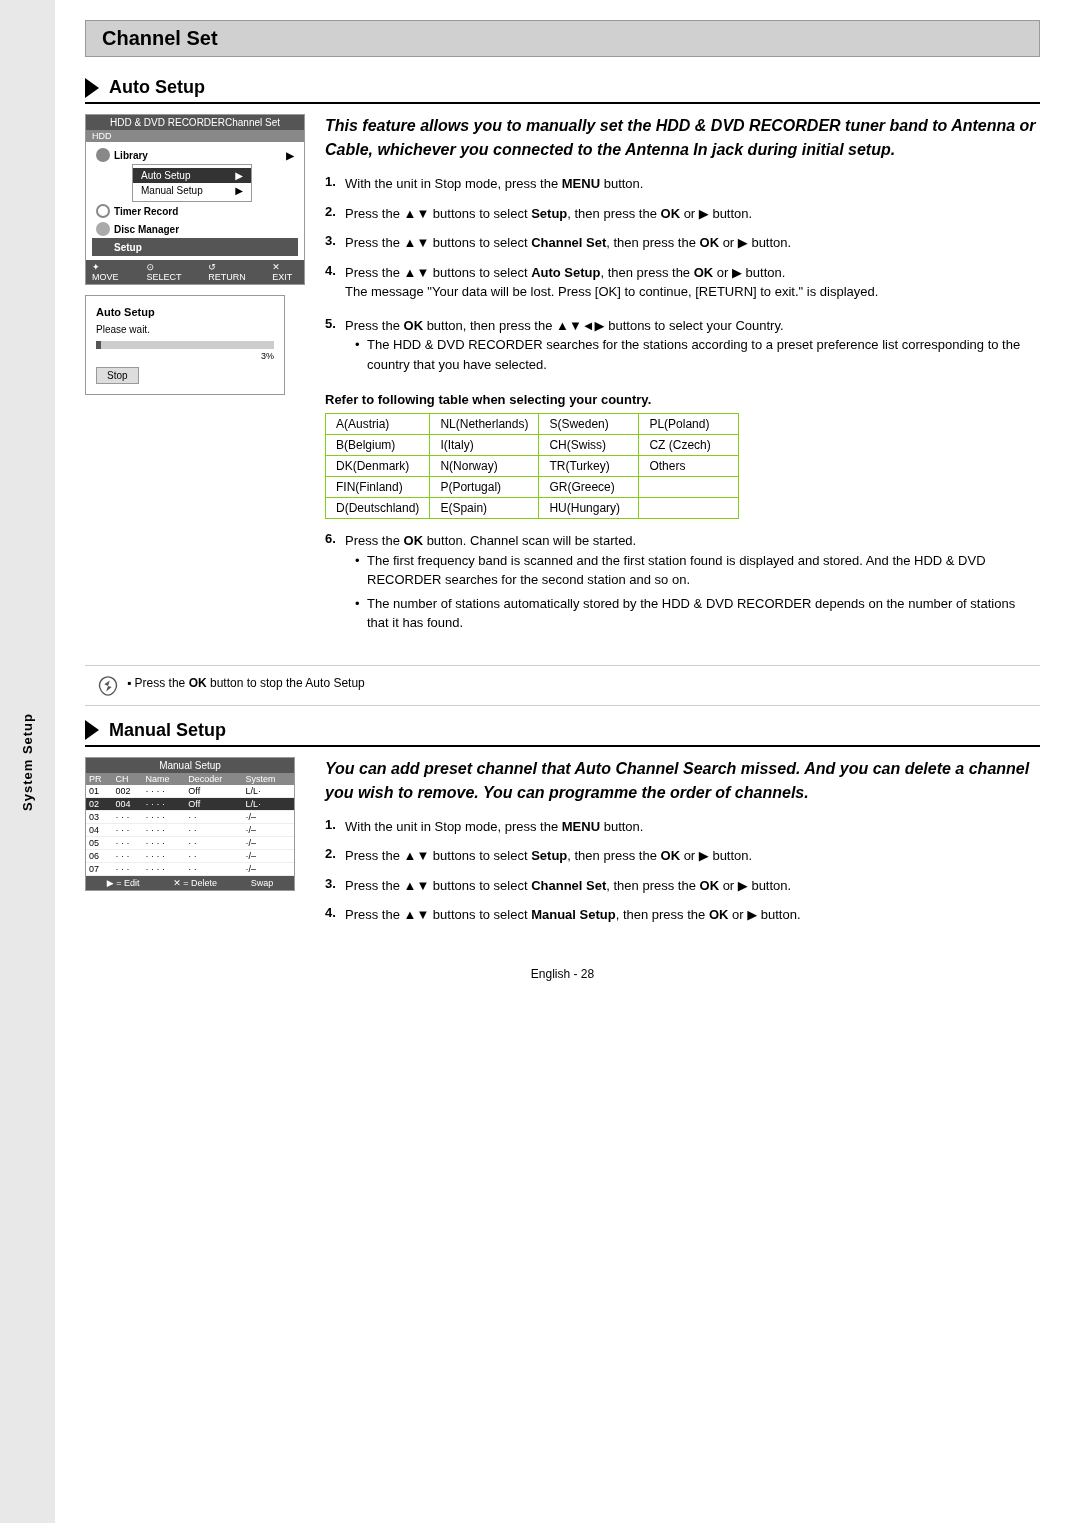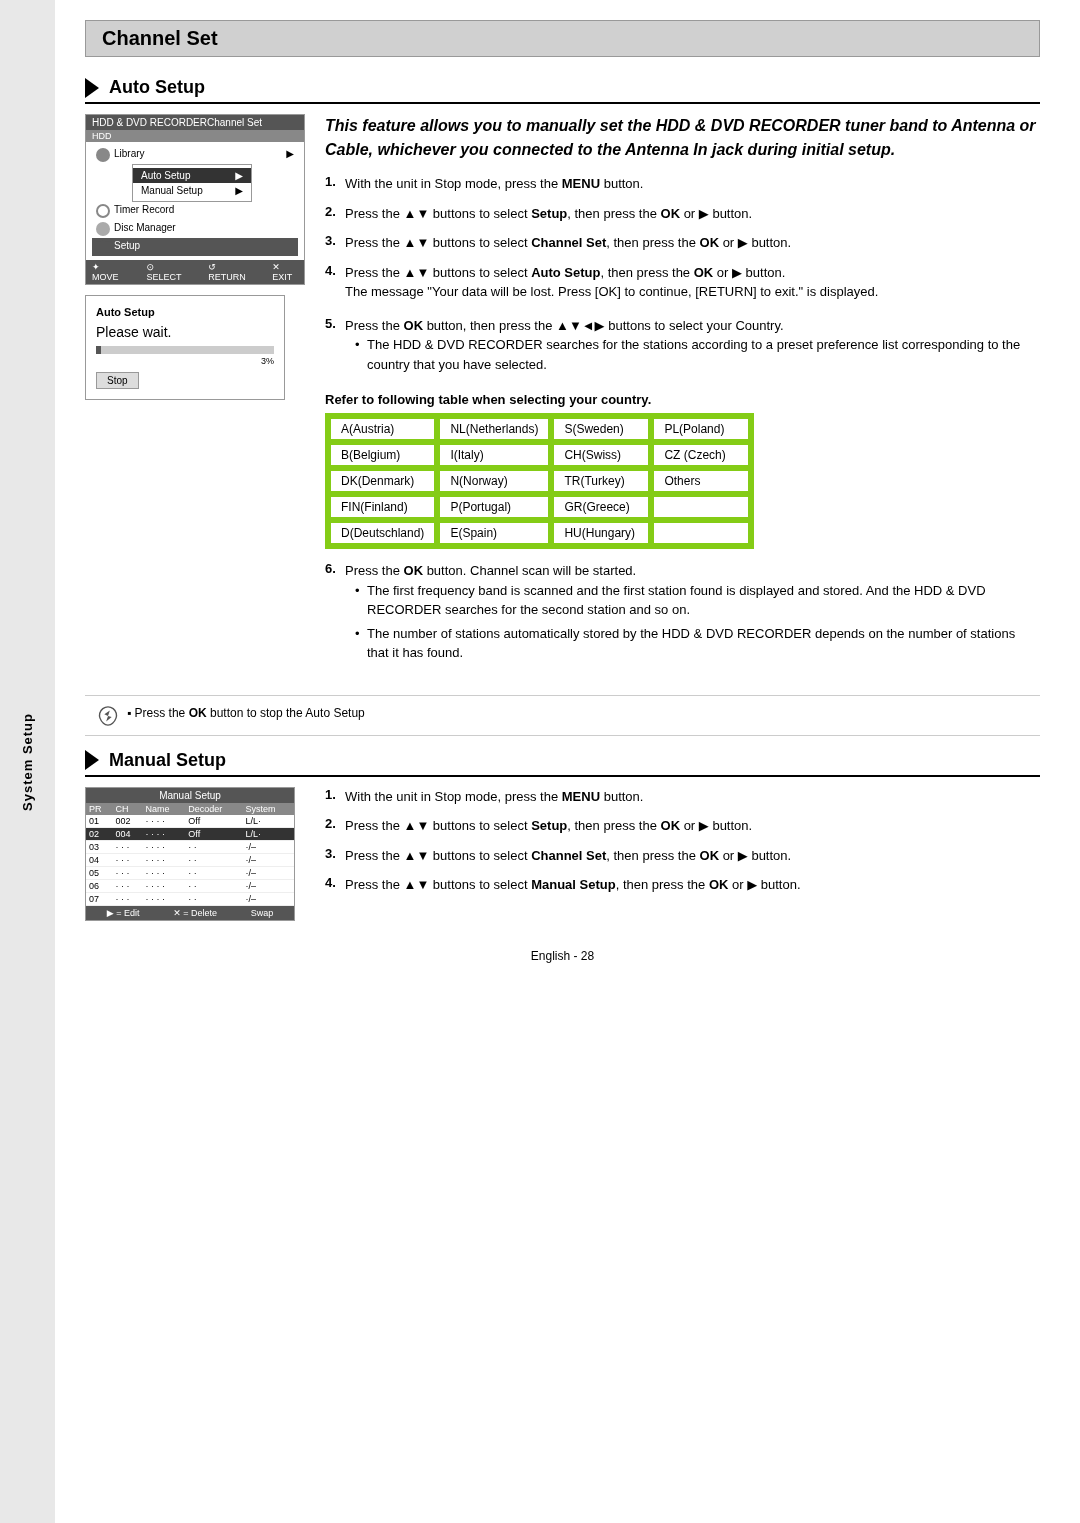--- a/index.html
+++ b/index.html
@@ -88,35 +88,37 @@
       background: #fff;
       margin-bottom: 10px;
       font-size: 10px;
     }
     .ui-mockup-header {
       background: #555;
       color: #fff;
       padding: 2px 6px;
       font-size: 10px;
       display: flex;
-      justify-content: flex-start;
+      justify-content: center;
     }
     .ui-mockup-subheader {
       background: #888;
       color: #fff;
       padding: 1px 6px;
       font-size: 9px;
     }
     .ui-mockup-body {
       padding: 4px 6px;
     }
     .ui-mockup-row {
       display: flex;
+      align-items: center;
       padding: 2px 4px;
       font-size: 10px;
+      font-weight: bold;
     }
     .ui-mockup-row.selected {
       background: #555;
       color: #fff;
     }
     .ui-mockup-row .icon-placeholder {
       width: 14px;
       height: 14px;
       background: #888;
       border-radius: 50%;
@@ -187,21 +189,21 @@
       padding: 10px;
       font-size: 10px;
       width: 200px;
     }
     .auto-setup-title {
       font-size: 11px;
       font-weight: bold;
       margin-bottom: 6px;
     }
     .auto-setup-text {
-      font-size: 14px;
+      font-size: 10px;
       margin-bottom: 6px;
     }
     .progress-bar-container {
       background: #ccc;
       height: 8px;
       width: 100%;
       margin-bottom: 2px;
       position: relative;
     }
     .progress-bar-fill {
@@ -317,21 +319,21 @@
     }
     .country-table-label {
       font-weight: bold;
       margin-bottom: 6px;
     }
     .country-table {
       border-collapse: collapse;
       font-size: 12px;
     }
     .country-table td {
-      border: 6px solid #84cc16;
+      border: 1px solid #84cc16;
       padding: 3px 10px;
       min-width: 100px;
     }
 
     
     .note-box {
       border-top: 1px solid #ccc;
       border-bottom: 1px solid #ccc;
       padding: 8px 12px;
       margin: 14px 0;
@@ -626,20 +628,23 @@
         </table>
         <div class="manual-table-footer">
           <span>▶ = Edit</span>
           <span>✕ = Delete</span>
           <span>Swap</span>
         </div>
       </div>
     </div>
 
     <div class="text-col">
+      <p class="intro-para">
+        <span>You can add preset channel that Auto Channel Search missed. And you can delete a channel you wish to remove. You can programme the order of channels.</span>
+      </p>
 
       <ol class="numbered-list">
         <li>
           <span class="list-num">1.</span>
           <div class="list-content">
             With the unit in Stop mode, press the <b>MENU</b> button.
           </div>
         </li>
         <li>
           <span class="list-num">2.</span>

